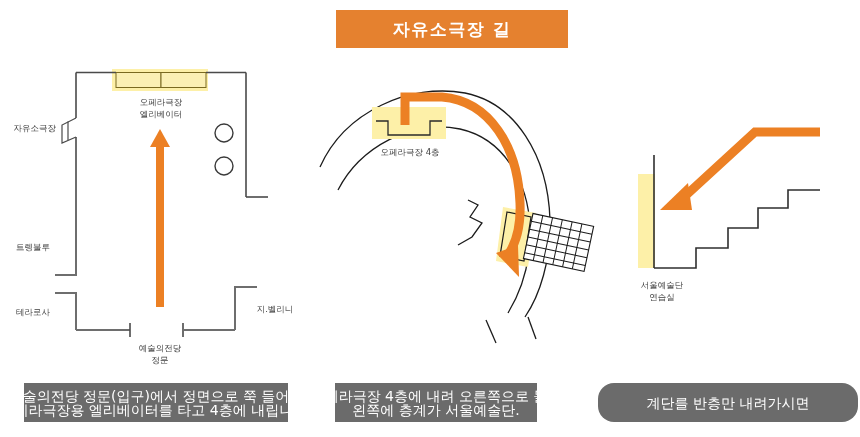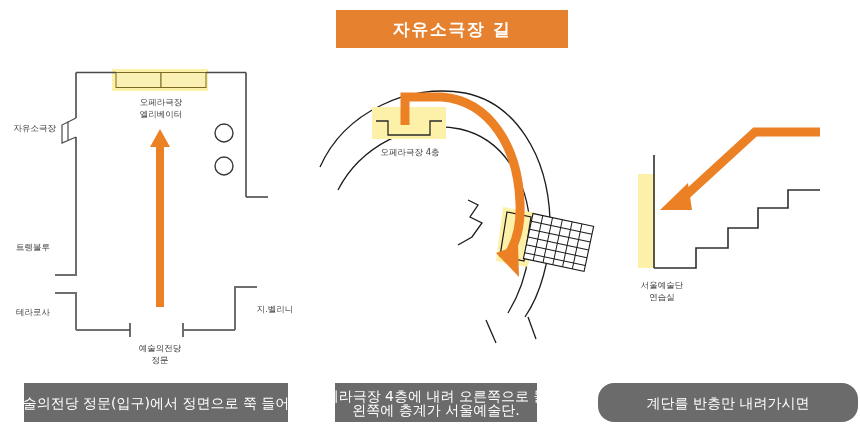--- a/index.html
+++ b/index.html
@@ -209,20 +209,21 @@
         <polygon points="80,155 108,128 112,155" fill="#ec8024"></polygon>
       </g>
 
       <text class="diagram-label" x="82" y="233">서울예술단</text>
       <text class="diagram-label" x="82" y="245">연습실</text>
     </svg>
   </div>
 
   <div class="caption" id="caption-1">
     <span class="cap-line">예술의전당 정문(입구)에서 정면으로 쭉 들어와</span>
+    <span class="cap-line">오페라극장용 엘리베이터를 타고 4층에 내립니다.</span>
   </div>
 
   <div class="caption" id="caption-2">
     <span class="cap-line">오페라극장 4층에 내려 오른쪽으로 돌아</span>
     <span class="cap-line">왼쪽에 층계가 서울예술단.</span>
   </div>
 
   <div class="caption" id="caption-3">
     <span class="cap-line">계단를 반층만 내려가시면</span>
   </div>

